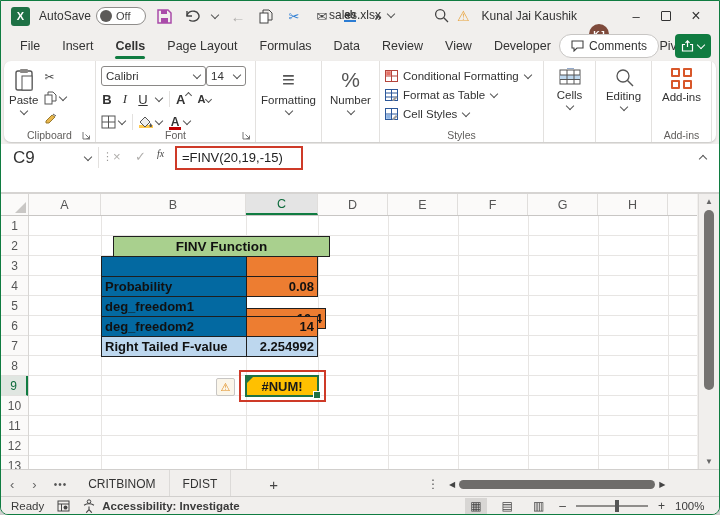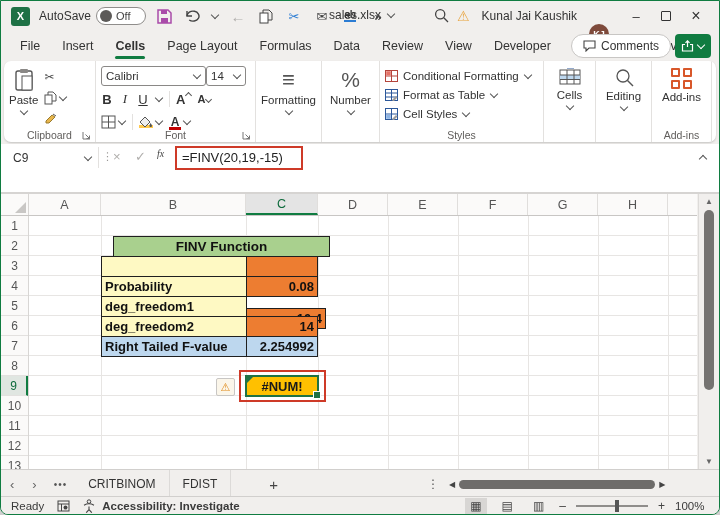--- a/index.html
+++ b/index.html
@@ -35,21 +35,21 @@
   .winctl{ display:flex; align-items:center; gap:0; }
   .winctl > span{ width:30px; height:30px; display:flex; align-items:center; justify-content:center; font-size:13px; color:#333; }
   .maxbox{ width:10px; height:10px; border:1.2px solid #333; border-radius:1px; }
 
   
   .menubar{ height:30px; display:flex; align-items:center; padding:0 8px; font-size:12.5px; position:relative; }
   .mtab{ padding:5px 11px; color:#333; position:relative; }
   .mtab.active{ font-weight:bold; }
   .mtab.active::after{ content:""; position:absolute; left:11px; right:11px; bottom:-1px; height:3px;
     background:#107C41; border-radius:2px; }
-  .menu-right{ position:absolute; right:8px; top:3px; display:flex; align-items:center; gap:4px; }
+  .menu-right{ position:absolute; right:8px; top:3px; display:flex; align-items:center; gap:16px; }
   .comments-btn{ display:flex; align-items:center; gap:5px; border:1px solid #c8c6c4; background:#fff;
     border-radius:13px; height:24px; padding:0 11px; font-size:12px; }
   .share-btn{ background:#107C41; border-radius:4px; height:24px; width:36px; display:flex; align-items:center;
     justify-content:center; gap:3px; }
 
   
   .ribbon{ position:absolute; top:60px; left:0; right:0; height:83px; }
   .ribbon-card{ position:absolute; left:3px; right:3px; top:0; bottom:2px; background:#fff;
     border-radius:7px; box-shadow:0 1px 2px rgba(0,0,0,.18); display:flex; overflow:hidden; }
   .rgroup{ position:relative; border-right:1px solid #E3E1DF; padding:5px 5px 16px; flex-shrink:0; }
@@ -75,21 +75,21 @@
   .Asmall::after{ content:""; position:absolute; right:0; top:4px; width:4px; height:4px;
     border-right:1px solid #555; border-bottom:1px solid #555; transform:rotate(45deg); }
   .colorbar{ display:block; height:3px; margin-top:-2px; }
   .stylerow{ display:flex; align-items:center; gap:5px; height:19px; font-size:11.5px; white-space:nowrap; }
   .addins-ic{ display:grid; grid-template-columns:9px 9px; grid-template-rows:9px 9px; gap:3px; }
   .addins-ic span{ border:2px solid #D8572A; border-radius:1px; }
 
   
   .fbar{ position:absolute; top:143px; left:0; right:0; height:50px; background:#fff; border-bottom:2px solid #D6D4D2; }
   .namebox{ position:absolute; left:6px; top:3px; width:92px; height:21px; display:flex; align-items:center;
-    justify-content:space-between; padding:0 6px; font-size:12px; border-right:1px solid #E3E1DF; }
+    justify-content:space-between; padding:0 6px; font-size:17px; border-right:1px solid #E3E1DF; }
   .fbar-dots{ position:absolute; left:101px; top:6px; color:#9a9896; font-size:11px; }
   .fbar-x{ position:absolute; left:112px; top:5px; color:#b0aeac; font-size:13px; }
   .fbar-ok{ position:absolute; left:134px; top:5px; color:#b0aeac; font-size:13px; }
   .fbar-fx{ position:absolute; left:156px; top:4px; color:#444; font-size:10px; font-style:italic;
     font-family:"Liberation Serif",serif; }
   .formula{ position:absolute; left:181px; top:6px; font-size:13px; color:#222; }
   .fbox-red{ position:absolute; left:174px; top:2px; width:128px; height:24px; border:2px solid #CE3A28; }
   .fbar-collapse{ position:absolute; right:12px; top:9px; }
 
   
@@ -107,21 +107,21 @@
     border-bottom:1px solid #E3E1DF; }
   .rh.sel{ background:#E0E6E1; color:#0E6B3C; border-right:2px solid #107C41; }
   .cells{ position:absolute; left:28px; top:22px; right:0; bottom:0;
     background-image:repeating-linear-gradient(to bottom, transparent 0 19px, #E7E5E3 19px 20px); }
   .vline{ position:absolute; top:0; bottom:0; width:1px; background:#E7E5E3; }
 
   
   .tcell{ position:absolute; height:21px; border:1px solid #1f1f1f; font-size:13px; display:flex;
     align-items:center; padding:0 3px; color:#111; }
   .tcell.title{ background:#A9D08E; font-weight:bold; justify-content:center; font-size:13.5px; }
-  .tcell.lab{ background:#fef9c3; font-weight:bold; }
+  .tcell.lab{ background:#0369a1; font-weight:bold; }
   .tcell.val{ background:#ED7D31; justify-content:flex-end; font-weight:600; }
   .tcell.blab{ background:#BDD7EE; font-weight:bold; }
   .tcell.bval{ background:#BDD7EE; justify-content:flex-end; font-weight:600; }
 
   .err-warn{ position:absolute; left:215px; top:377px; width:19px; height:18px; background:#FBF6EA;
     border:1px solid #C8C6C4; border-radius:2px; display:flex; align-items:center; justify-content:center;
     color:#E08C1D; font-size:11px; }
   .err-cell{ position:absolute; left:244px; top:374px; width:74px; height:22px; background:#FFC000;
     border:2px solid #1F7244; display:flex; align-items:center; justify-content:center;
     font-weight:bold; font-size:13px; color:#1a1a1a; }

